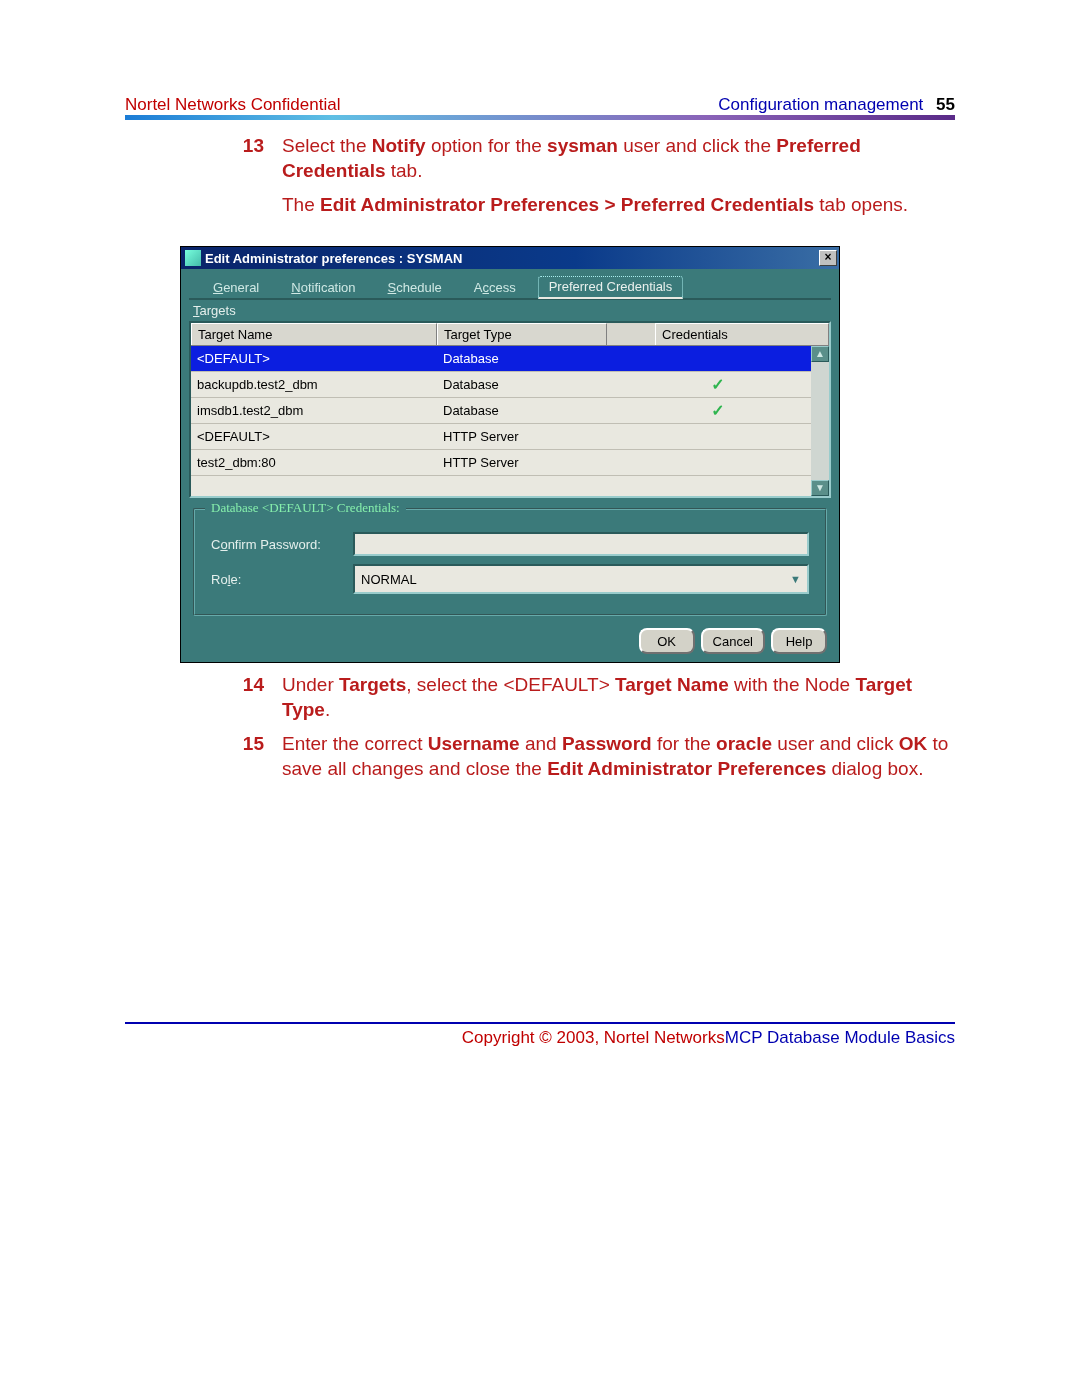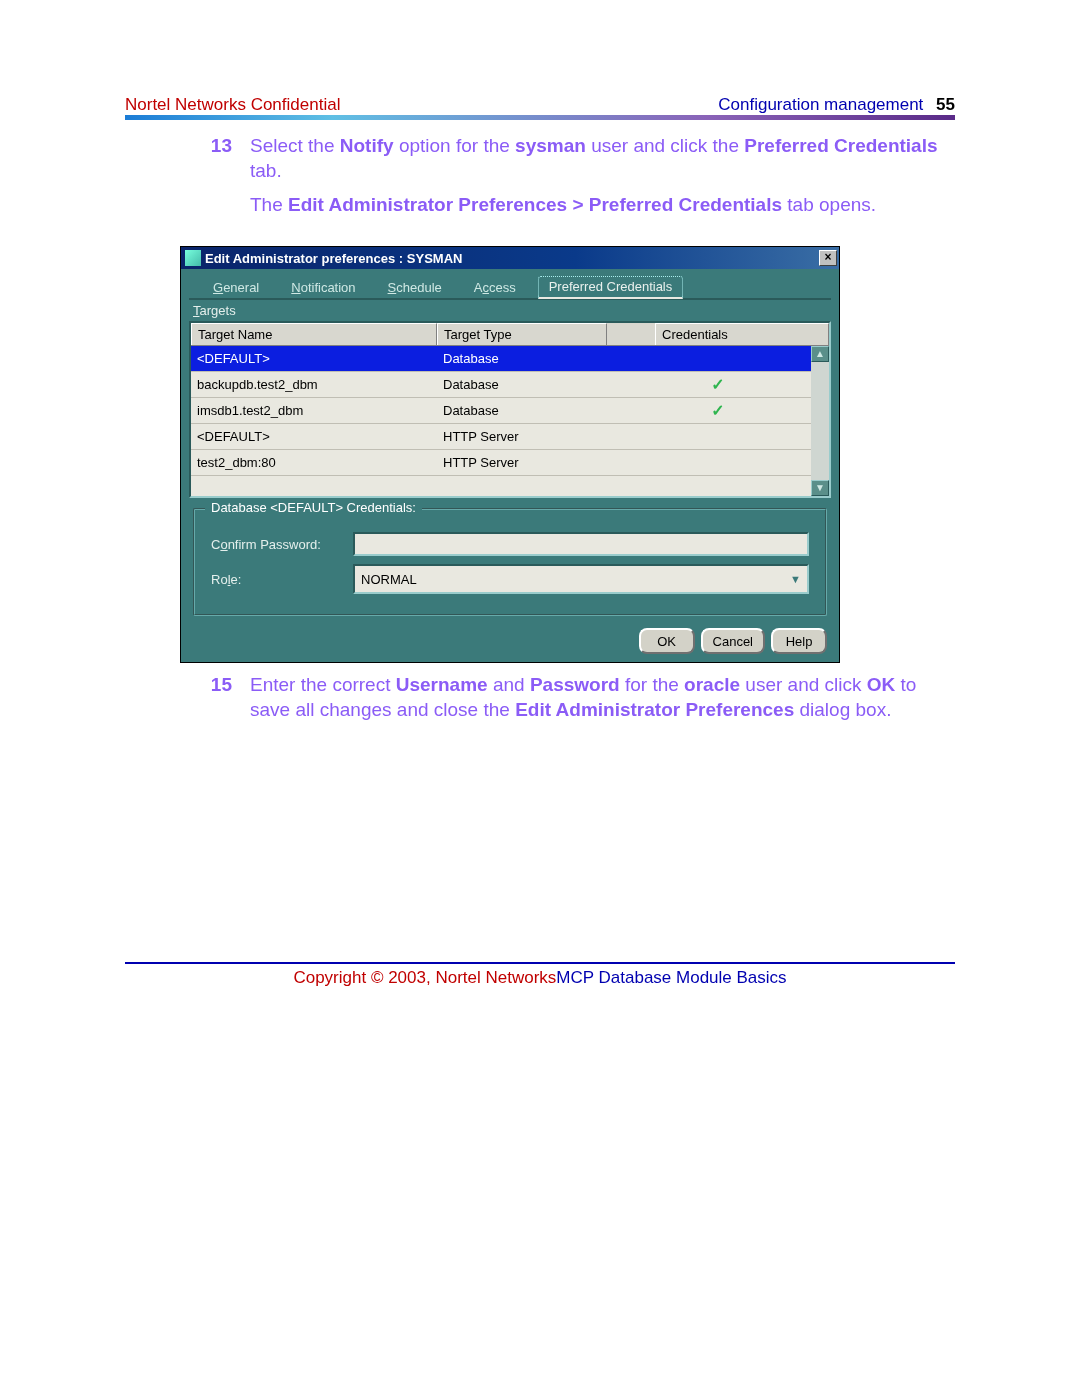--- a/index.html
+++ b/index.html
@@ -22,23 +22,23 @@
   }
   .header-left { color: #c00000; }
   .header-right { color: #0000b0; }
   .header-right b { color: #000; font-weight: bold; margin-left: 8px; }
   .top-rule {
     height: 5px;
     background: linear-gradient(90deg, #1b7cd6 0%, #5fbfe4 25%, #8a63b8 70%, #5a2a88 100%);
     margin-bottom: 14px;
   }
   .instr-block {
-    margin-left: 80px;
+    margin-left: 112px;
     font-size: 19px;
-    color: #8b5cf6;
+    color: #b91c1c;
     line-height: 1.3;
   }
   .step {
     display: flex;
     margin-bottom: 10px;
   }
   .step-num {
     width: 45px;
     min-width: 45px;
     font-weight: bold;
@@ -194,21 +194,22 @@
     padding: 14px 16px 12px 16px;
     position: relative;
     color: #e4efec;
   }
   .legend {
     position: absolute;
     top: -10px; left: 10px;
     padding: 0 6px;
     background: #3b7a7a;
     font-size: 13px;
-    color: #ffffff;
+    color: #86efac;
+    font-family: Liberation Serif, serif;
   }
   .frow {
     display: flex;
     align-items: center;
     margin: 8px 0;
   }
   .flabel {
     width: 142px;
     font-size: 13px;
   }
@@ -260,21 +261,21 @@
     cursor: pointer;
   }
 
   .footer-rule {
     height: 2px;
     background: #0000b0;
     margin-top: 240px;
   }
   .footer-row {
     display: flex;
-    justify-content: center;
+    justify-content: flex-end;
     font-size: 17px;
     margin-top: 4px;
   }
   .footer-left { color: #c00000; }
   .footer-right { color: #0000b0; }
 </style>
 </head>
 <body>
 
 <div class="page">
@@ -378,20 +379,26 @@
             <button class="dbtn">Cancel</button>
             <button class="dbtn">Help</button>
           </div>
         </div>
       </div>
     </div>
   </div>
 
   <div class="instr-block">
     <div class="step">
+      <div class="step-num">14</div>
+      <div class="step-text">
+        <span>Under </span><b>Targets</b><span>, select the &lt;DEFAULT&gt; </span><b>Target Name</b><span> with the Node </span><b>Target Type</b><span>.</span>
+      </div>
+    </div>
+    <div class="step">
       <div class="step-num">15</div>
       <div class="step-text">
         <span>Enter the correct </span><b>Username</b><span> and </span><b>Password</b><span> for the </span><b>oracle</b><span> user and click </span><b>OK</b><span> to save all changes and close the </span><b>Edit Administrator Preferences</b><span> dialog box.</span>
       </div>
     </div>
   </div>
 
   <div class="footer-rule"></div>
   <div class="footer-row">
     <span class="footer-left">Copyright © 2003, Nortel Networks</span>

